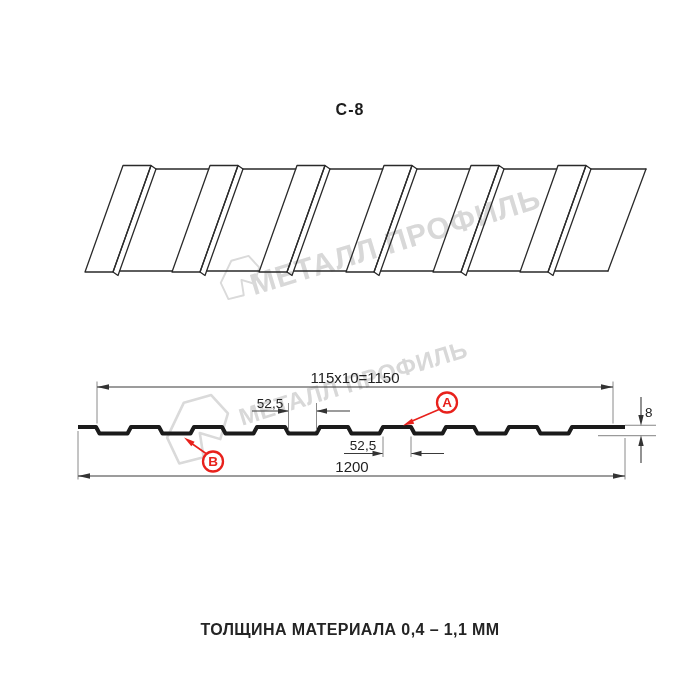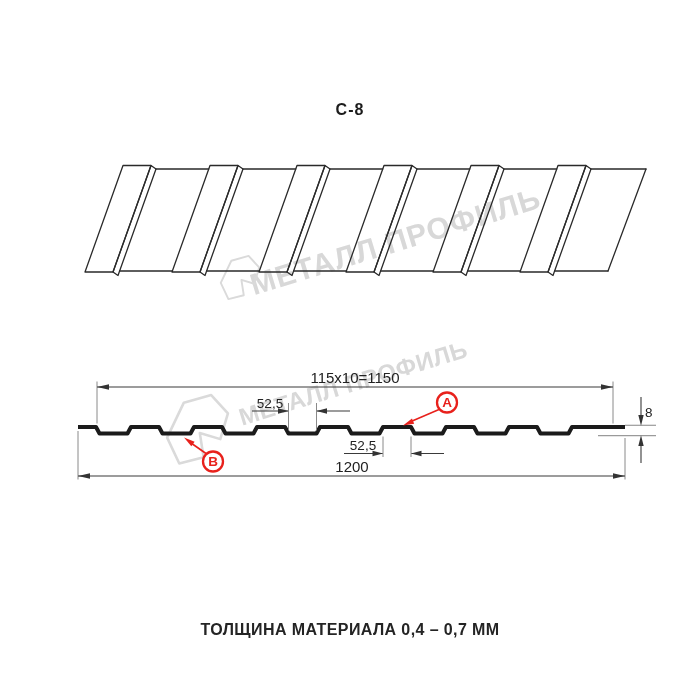--- a/index.html
+++ b/index.html
@@ -146,14 +146,14 @@
     </g>
 
     <g>
       <line x1="206" y1="453.5" x2="191" y2="443" stroke="#e8211c" stroke-width="1.6"></line>
       <polygon points="184,437.5 194.6,441.7 191.3,446.3" fill="#e8211c"></polygon>
       <circle cx="213" cy="461.5" r="10" fill="#ffffff" stroke="#e8211c" stroke-width="2.3"></circle>
       <text class="marker-letter" x="213" y="466" text-anchor="middle">B</text>
     </g>
   </svg>
 
-  <div id="footer-note" class="abs">ТОЛЩИНА МАТЕРИАЛА 0,4 – 0,7 ММ</div>
+  <div id="footer-note" class="abs">ТОЛЩИНА МАТЕРИАЛА 0,4 – 1,1 ММ</div>
 </div>
 
 </body></html>

